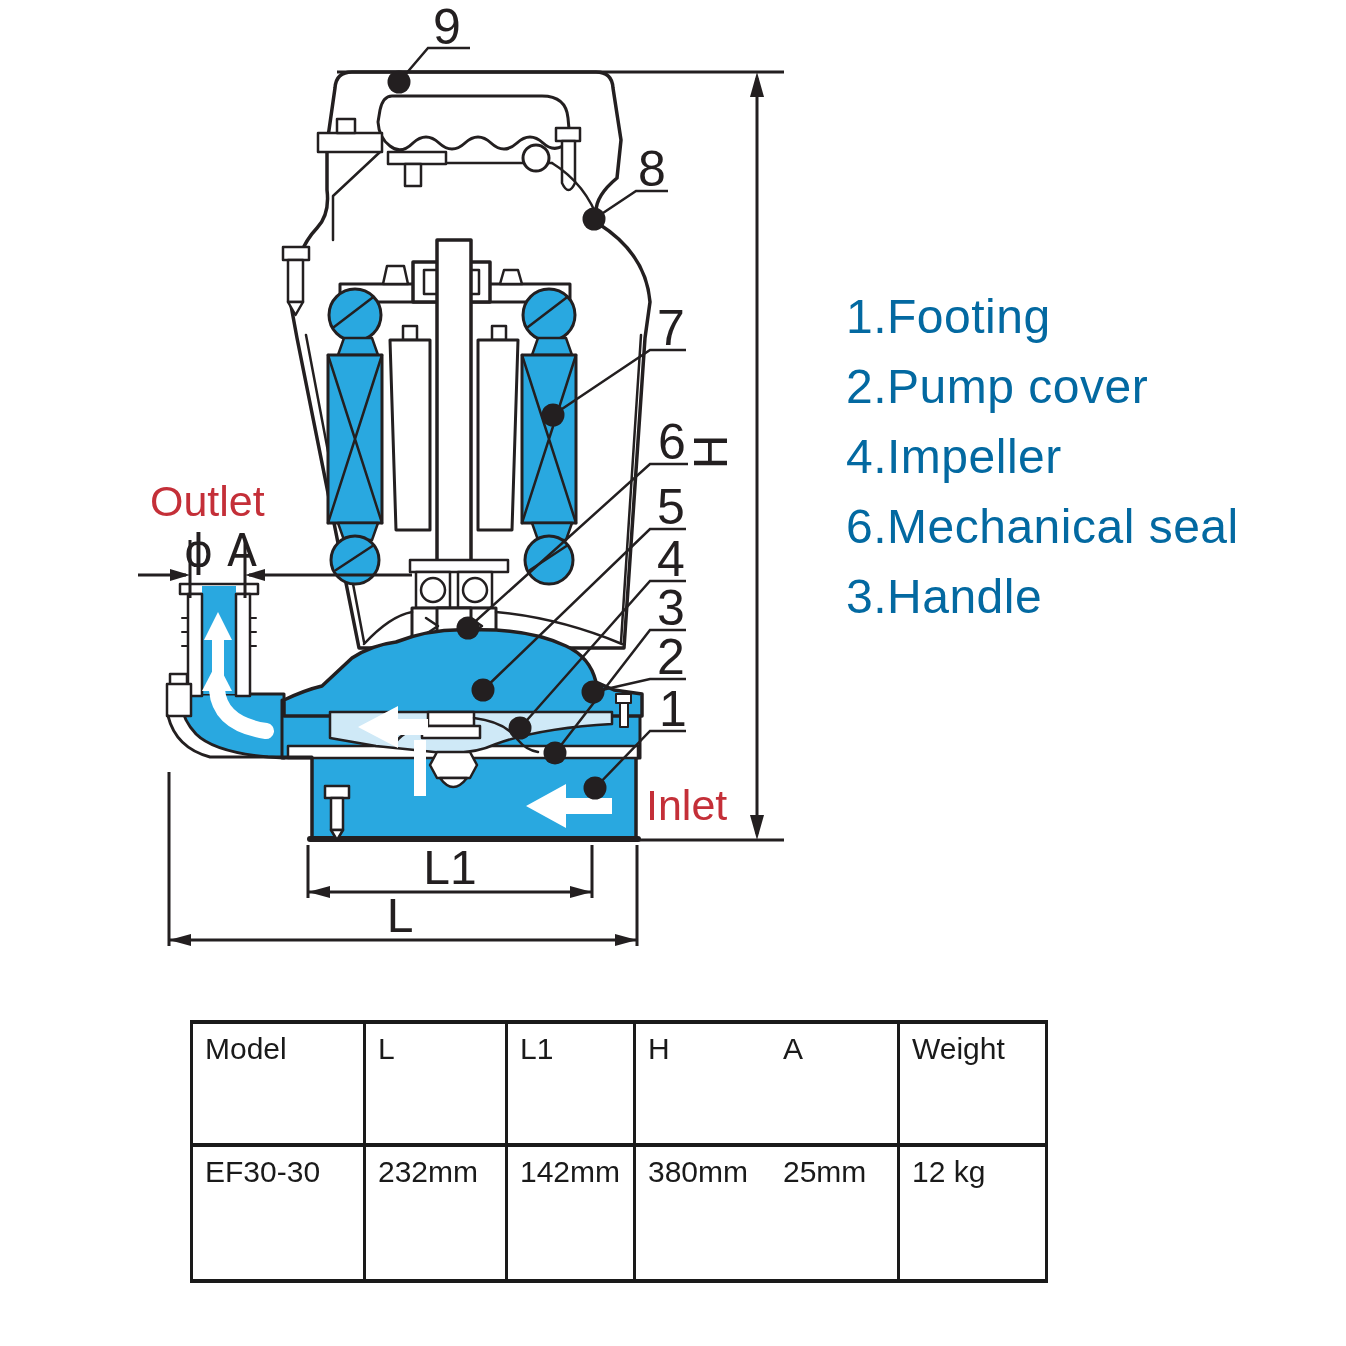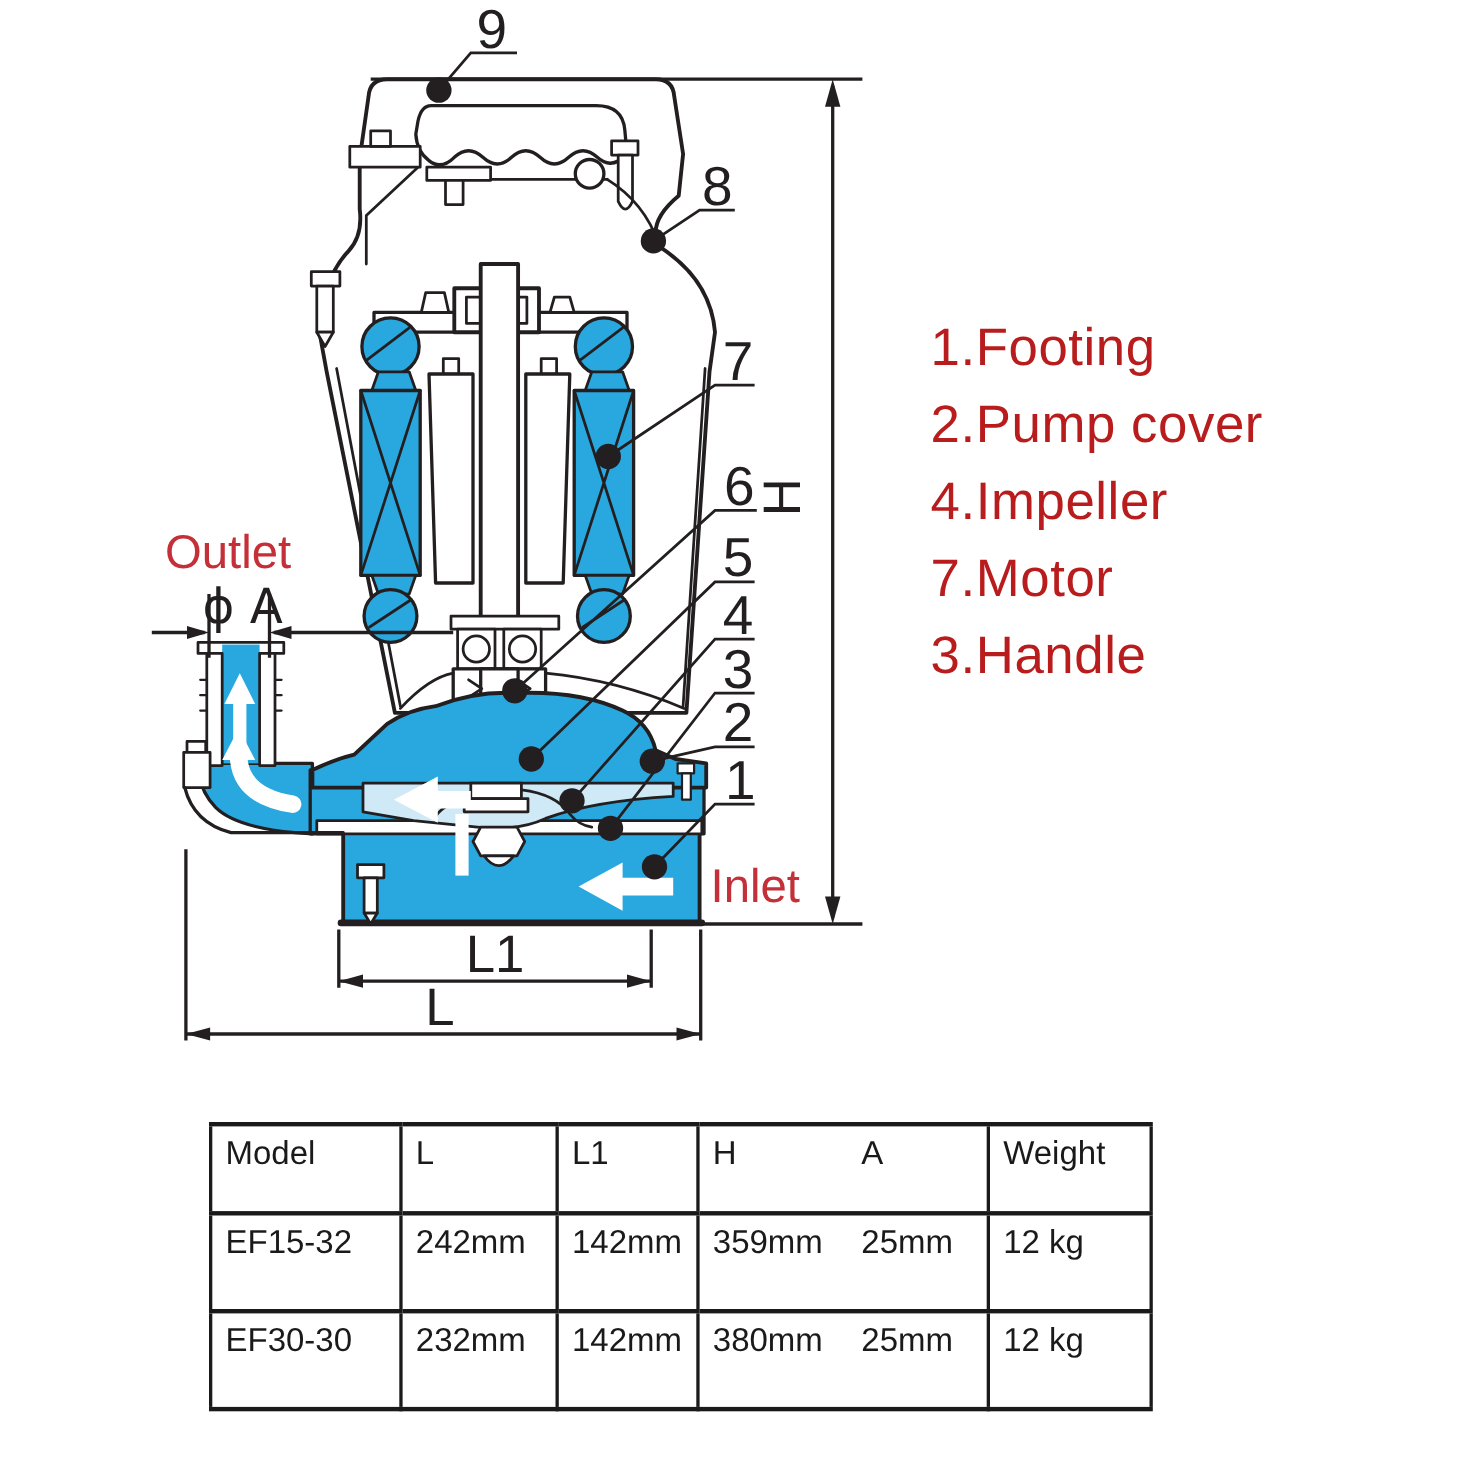--- a/index.html
+++ b/index.html
@@ -4,21 +4,21 @@
 <style>
   html,body{margin:0;padding:0;background:#fff;}
   #stage{position:relative;width:1346px;height:1346px;background:#fff;overflow:hidden;
          font-family:"Liberation Sans", sans-serif;}
   #pump-svg{position:absolute;left:0;top:0;}
   .num-txt{font-family:"Liberation Sans",sans-serif;font-size:50px;fill:#231f20;}
   .dim-txt{font-family:"Liberation Sans",sans-serif;font-size:48px;fill:#231f20;}
   .flow-txt{font-family:"Liberation Sans",sans-serif;font-size:43px;fill:#c42f38;}
   .phi-txt{font-family:"DejaVu Sans","Liberation Sans",sans-serif;font-size:44px;fill:#231f20;}
   
-  #parts-list{position:absolute;left:846px;top:282px;color:#b91c1c;
+  #parts-list{position:absolute;left:846px;top:282px;color:#0369a1;
               font-size:48px;line-height:70px;letter-spacing:0.5px;}
   
   #spec-table{position:absolute;left:190px;top:1020px;width:855px;height:263px;
               border-collapse:collapse;table-layout:fixed;color:#1a1a1a;
               font-size:30px;}
   #spec-table td{border-left:3px solid #1a1a1a;border-top:4px solid #1a1a1a;
                  vertical-align:top;padding:8px 0 0 12px;overflow:hidden;white-space:nowrap;}
   #spec-table{border:4px solid #1a1a1a;border-left-width:3px;border-right-width:3px;}
   #spec-table tr.hdr td{height:49px;}
   #spec-table tr.r td{height:55px;}
@@ -224,21 +224,21 @@
   <text class="phi-txt" x="184" y="566">ϕ A</text>
 
   <text class="flow-txt" x="150" y="516">Outlet</text>
   <text class="flow-txt" x="646" y="820">Inlet</text>
 </svg>
 
 <div id="parts-list">
   <div>1.Footing</div>
   <div>2.Pump cover</div>
   <div>4.Impeller</div>
-  <div>7.Motor</div>
+  <div>6.Mechanical seal</div>
   <div>3.Handle</div>
 </div>
 
 <table id="spec-table">
   <colgroup>
     <col style="width:173px">
         <col style="width:142px">
         <col style="width:128px">
     <col style="width:264px">
         <col style="width:148px">
@@ -248,30 +248,20 @@
     <td>Model</td>
     <td>L</td>
     <td>L1</td>
     <td class="ha-cell">
       <span>H</span>
       <span class="ha-a">A</span>
     </td>
     <td>Weight</td>
   </tr>
   <tr class="r">
-    <td>EF15-32</td>
-    <td>242mm</td>
-    <td>142mm</td>
-    <td class="ha-cell">
-      <span>359mm</span>
-      <span class="ha-a">25mm</span>
-    </td>
-    <td>12 kg</td>
-  </tr>
-  <tr class="r">
     <td>EF30-30</td>
     <td>232mm</td>
     <td>142mm</td>
     <td class="ha-cell">
       <span>380mm</span>
       <span class="ha-a">25mm</span>
     </td>
     <td>12 kg</td>
   </tr>
 </tbody>

